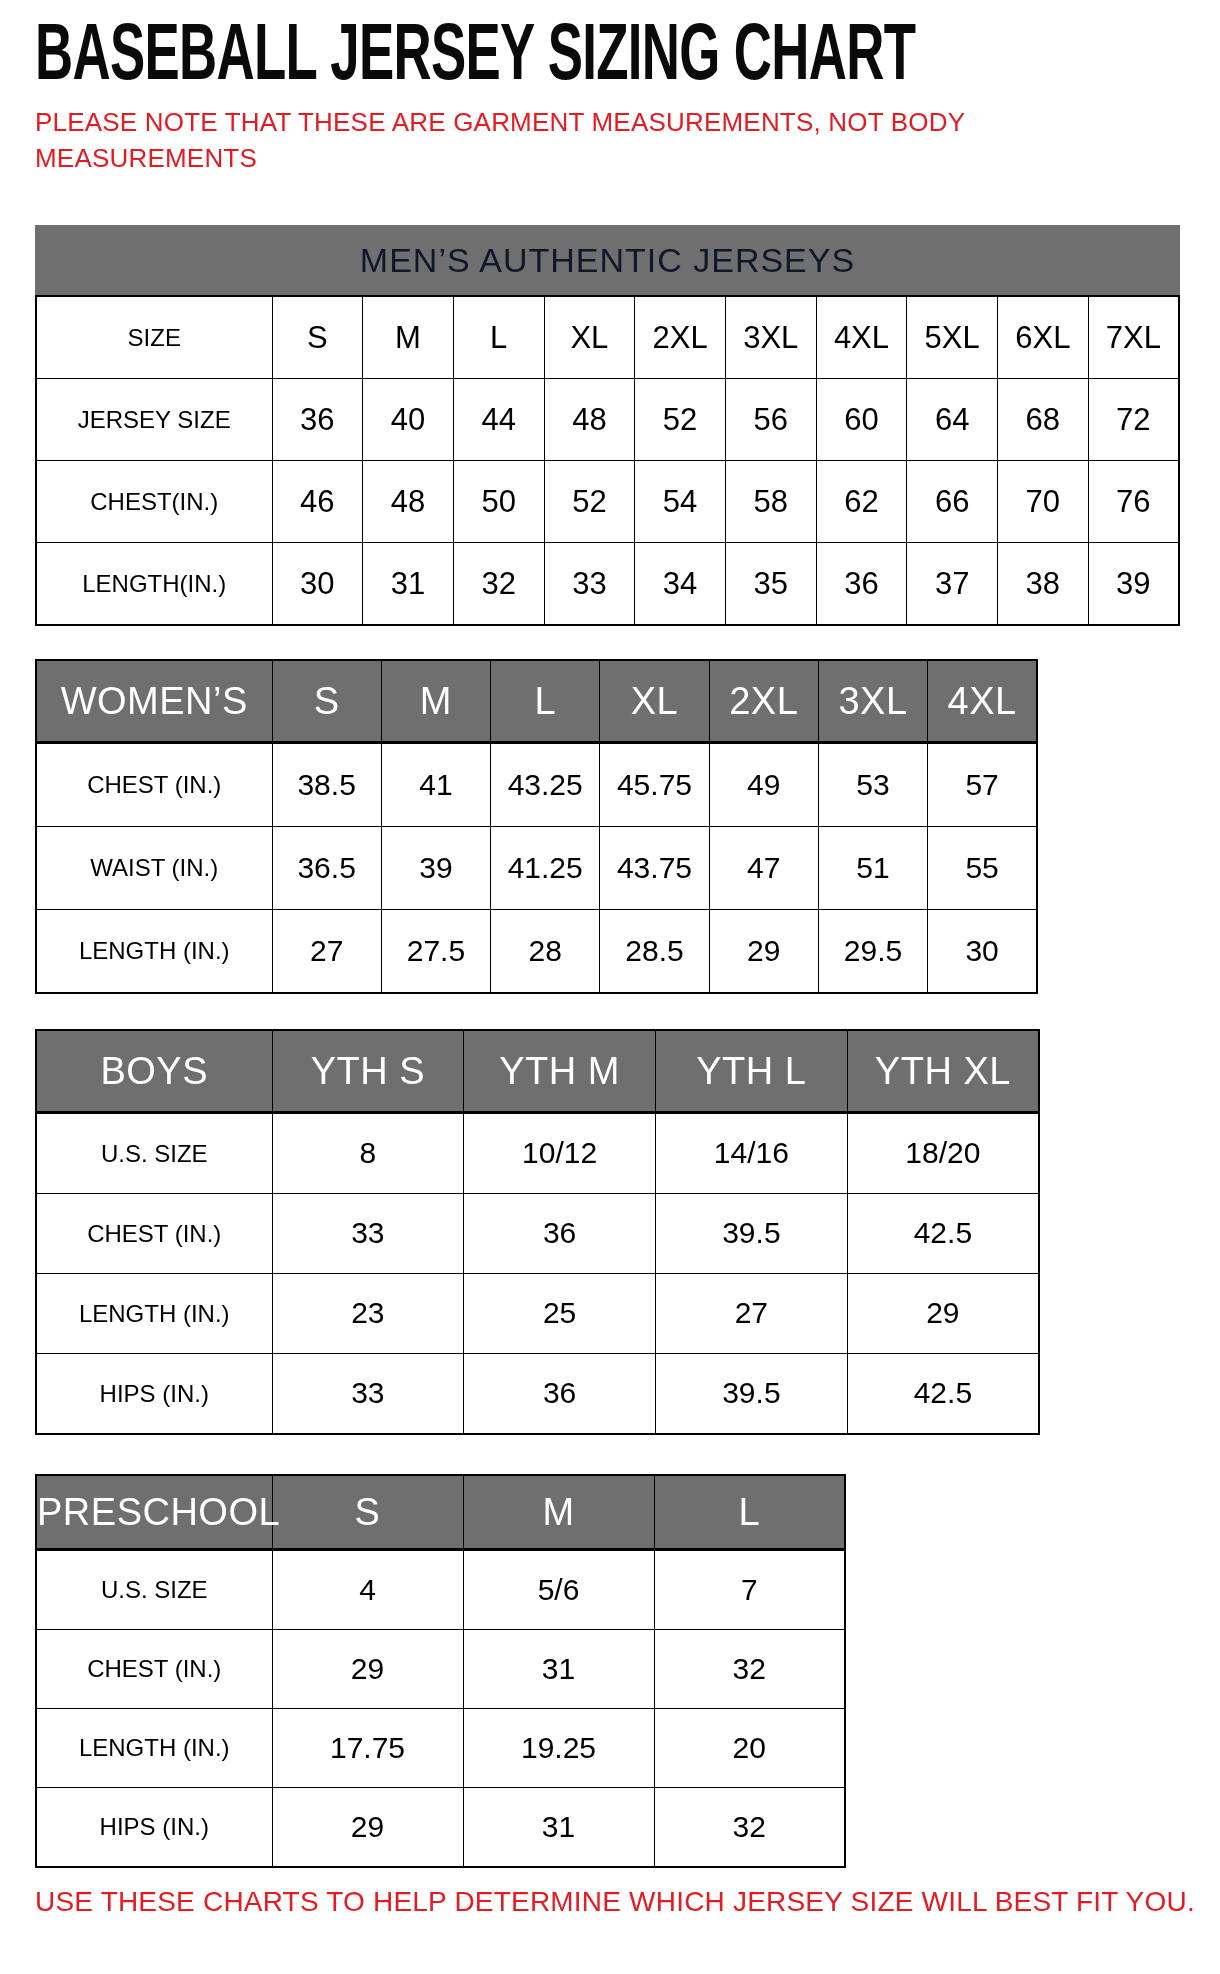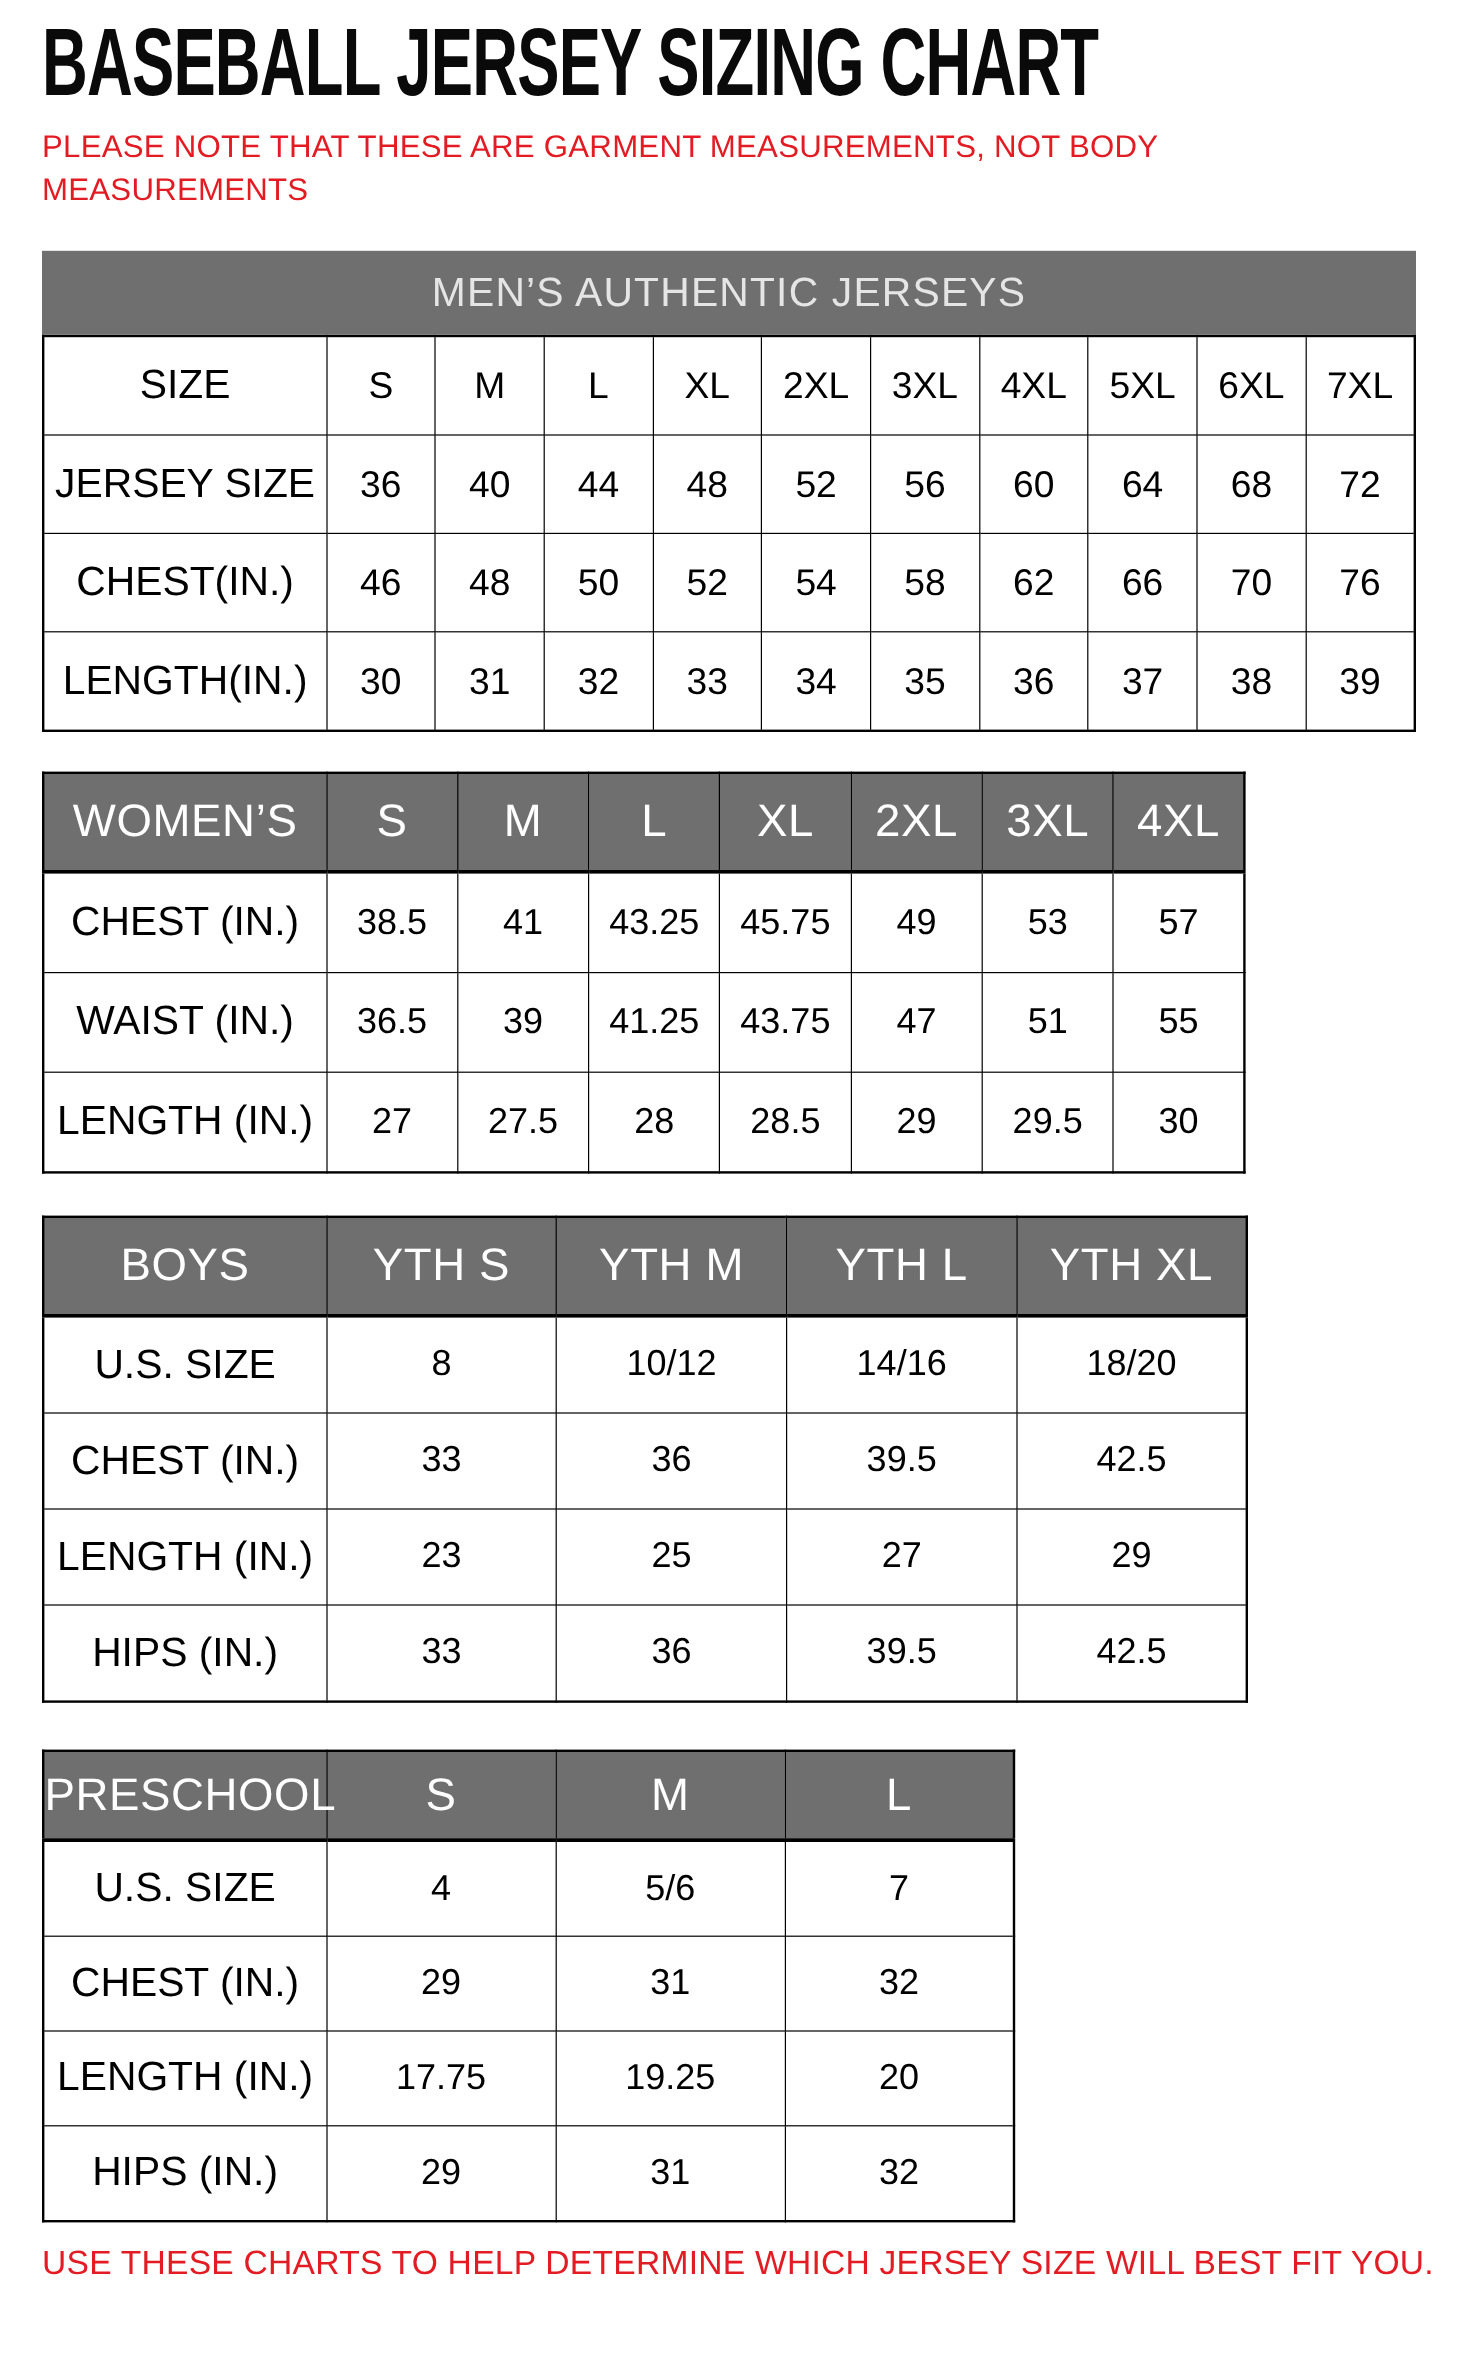--- a/index.html
+++ b/index.html
@@ -11,23 +11,23 @@
   }
   .title{
     margin:0;font-size:80px;line-height:1;font-weight:bold;letter-spacing:-1px;
     transform:scaleX(0.66);transform-origin:left top;white-space:nowrap;color:#0a0a0a;
   }
   .note{
     margin:12px 0 0 0;font-size:26px;line-height:36px;color:#e31b22;
     white-space:pre-line;letter-spacing:0.2px;
   }
   .banner{
-    width:1145px;height:70px;background:#6f6f6f;margin-top:33px;
+    width:1145px;height:70px;background:#6f6f6f;margin-top:49px;
     display:flex;align-items:center;justify-content:center;
-    color:#e5e5e5;font-size:34px;letter-spacing:1px;
+    color:#0f172a;font-size:34px;letter-spacing:1px;
   }
   .tbl-section{margin-top:33px;}
   #section-mens{margin-top:0;}
   #section-boys{margin-top:35px;}
   #section-preschool{margin-top:39px;}
   table.sizing{border-collapse:collapse;table-layout:fixed;border:2px solid #000;background:#fff;}
   table.mens{width:1145px;}
   table.womens{width:1003px;}
   table.boys{width:1005px;}
   table.preschool{width:811px;}
@@ -37,21 +37,21 @@
     background:#6f6f6f;color:#ffffff;border:1px solid #000;
     border-bottom:3px solid #000;font-size:38px;letter-spacing:0.5px;
   }
   .womens th,.boys th{height:80px;}
   .preschool th{height:72px;}
   td{border:1px solid #000;font-size:30px;line-height:1.15;white-space:pre-line;}
   .mens td{height:81px;font-size:31px;}
   .womens td{height:82px;}
   .boys td{height:79px;}
   .preschool td{height:78px;}
-  td.label{font-size:34px;}
+  td.label{font-size:24px;}
   .footer{
     margin:18px 0 0 0;font-size:28px;color:#e31b22;letter-spacing:0.2px;white-space:nowrap;
   }
 </style>
 </head>
 <body>
 
 <div class="page">
 
   <h1 class="title">BASEBALL JERSEY SIZING CHART</h1>

